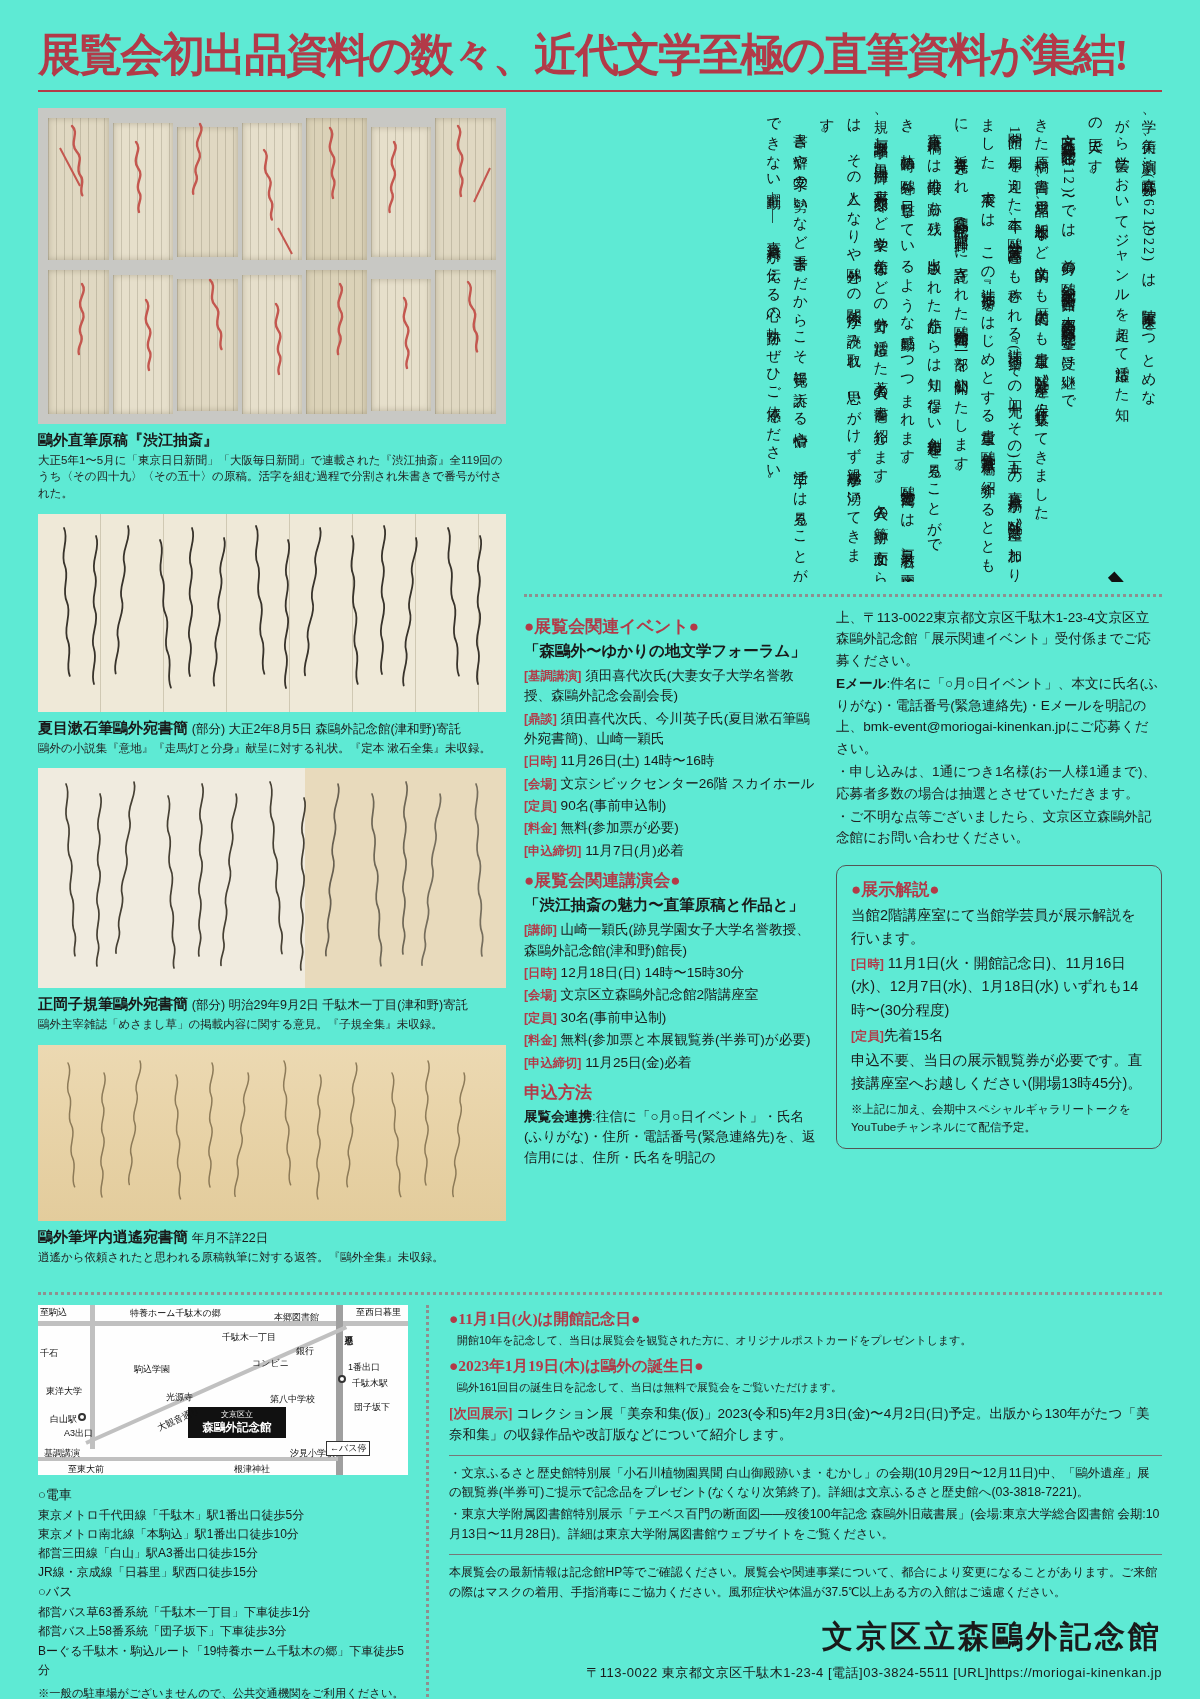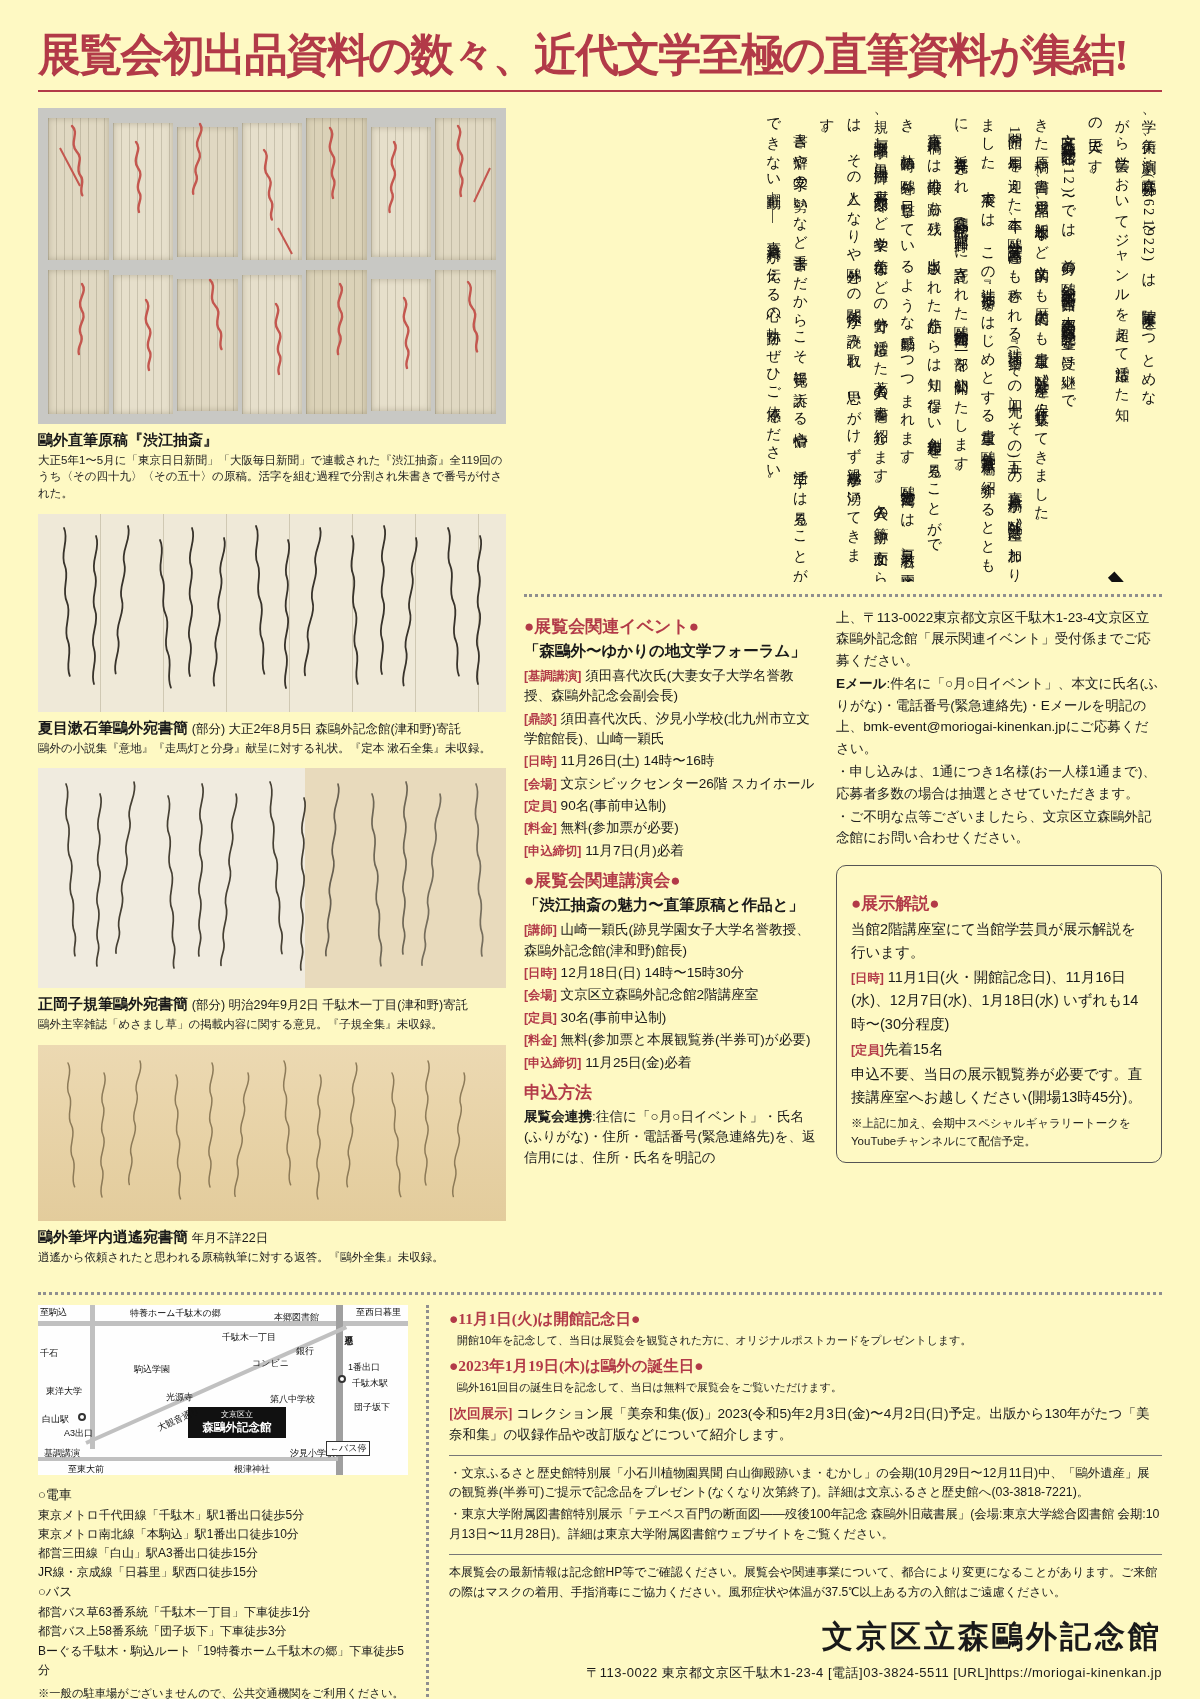--- a/index.html
+++ b/index.html
@@ -1,19 +1,19 @@
 <!DOCTYPE html>
 <html lang="ja"><head>
 <meta charset="utf-8">
 <style>
   :root{ --accent:#b23a48; --ink:#1a1a1a; }
   *{ box-sizing:border-box; }
   html,body{ margin:0; padding:0; background:#ffffff; }
   body{ font-family:"Liberation Sans", sans-serif; color:var(--ink); }
-  .page{ width:1200px; height:1699px; padding:30px 38px 20px; position:relative; overflow:hidden; background:#fef9c3; }
+  .page{ width:1200px; height:1699px; padding:30px 38px 20px; position:relative; overflow:hidden; background:#5eead4; }
 
   
   .main-title{ font-family:"Liberation Serif", serif; font-weight:bold; color:var(--accent);
     font-size:45px; letter-spacing:-2px; line-height:1.15; white-space:nowrap; transform:scaleX(.96); transform-origin:left; }
   .title-rule{ border:none; border-top:2px solid var(--accent); margin:8px 0 16px; }
 
   
   .main{ display:flex; gap:18px; }
   .left-col{ width:468px; flex:none; }
   .right-col{ flex:1; min-width:0; }
@@ -57,21 +57,21 @@
   .apply-col{ flex:1; min-width:0; }
   .sec-head{ color:var(--accent); font-weight:bold; font-family:"Liberation Serif", serif;
     font-size:17px; margin:8px 0 3px; }
   .event-title{ font-family:"Liberation Serif", serif; font-weight:bold; font-size:15.5px; margin:1px 0 4px; }
   .ev-row{ margin:2px 0; font-size:13.6px; line-height:1.5; }
   .lbl{ color:var(--accent); font-weight:bold; font-size:12.3px; }
   .apply-col p{ margin:0 0 2px; font-size:13.6px; line-height:1.58; }
   .apply-strong{ font-weight:bold; }
   .small-note{ font-size:11.8px; line-height:1.5; color:#222; margin:2px 0; }
   .kaisetsu-box{ border:1.5px solid #555; border-radius:10px; padding:10px 14px 12px; margin-top:16px; }
-  .kaisetsu-box .sec-head{ margin-top:16px; }
+  .kaisetsu-box .sec-head{ margin-top:2px; }
   .kaisetsu-body{ font-size:14.5px; line-height:1.6; margin:2px 0; }
   .kaisetsu-note{ font-size:11.5px; line-height:1.5; margin-top:6px; }
 
   
   .bottom-sep{ border:none; border-top:3px dotted #8f8f8f; margin:14px 0 0; }
   .bottom{ display:flex; margin-top:10px; }
   .bottom-left{ width:372px; flex:none; }
   .bottom-right{ flex:1; border-left:3px dotted #8f8f8f; margin-left:16px; padding:2px 0 0 20px; min-width:0; }
 
   
@@ -247,21 +247,21 @@
       </div>
 
       <hr class="dotted-h">
 
       <div class="right-split">
 
         <div class="events-col">
           <div class="sec-head">●展覧会関連イベント●</div>
           <div class="event-title">「森鷗外〜ゆかりの地文学フォーラム」</div>
           <div class="ev-row"><span class="lbl">[基調講演]</span> <span>須田喜代次氏(大妻女子大学名誉教授、森鷗外記念会副会長)</span></div>
-          <div class="ev-row"><span class="lbl">[鼎談]</span> <span>須田喜代次氏、汐見小学校(北九州市立文学館館長)、山崎一穎氏</span></div>
+          <div class="ev-row"><span class="lbl">[鼎談]</span> <span>須田喜代次氏、今川英子氏(夏目漱石筆鷗外宛書簡)、山崎一穎氏</span></div>
           <div class="ev-row"><span class="lbl">[日時]</span> <span>11月26日(土) 14時〜16時</span></div>
           <div class="ev-row"><span class="lbl">[会場]</span> <span>文京シビックセンター26階 スカイホール</span></div>
           <div class="ev-row"><span class="lbl">[定員]</span> <span>90名(事前申込制)</span></div>
           <div class="ev-row"><span class="lbl">[料金]</span> <span>無料(参加票が必要)</span></div>
           <div class="ev-row"><span class="lbl">[申込締切]</span> <span>11月7日(月)必着</span></div>
 
           <div class="sec-head">●展覧会関連講演会●</div>
           <div class="event-title">「渋江抽斎の魅力〜直筆原稿と作品と」</div>
           <div class="ev-row"><span class="lbl">[講師]</span> <span>山崎一穎氏(跡見学園女子大学名誉教授、森鷗外記念館(津和野)館長)</span></div>
           <div class="ev-row"><span class="lbl">[日時]</span> <span>12月18日(日) 14時〜15時30分</span></div>
@@ -305,21 +305,21 @@
         <div class="road" style="left:48px;top:136px;width:285px;height:4px;transform:rotate(-24deg);transform-origin:left center;"></div>
         <div class="road" style="left:0;right:70px;bottom:14px;height:4px;"></div>
 
         <span class="maplabel" style="left:2px;top:1px;">至駒込</span>
         <span class="maplabel" style="left:92px;top:2px;">特養ホーム千駄木の郷</span>
         <span class="maplabel" style="left:236px;top:6px;">本郷図書館</span>
         <span class="maplabel" style="left:318px;top:1px;">至西日暮里</span>
         <span class="maplabel" style="left:2px;top:42px;">千石</span>
         <span class="maplabel" style="left:8px;top:80px;">東洋大学</span>
         <span class="sta" style="left:40px;top:108px;"></span>
-        <span class="maplabel" style="left:4px;top:108px;">白山駅</span>
+        <span class="maplabel" style="left:12px;top:108px;">白山駅</span>
         <span class="maplabel" style="left:26px;top:122px;">A3出口</span>
         <span class="maplabel" style="left:6px;top:142px;">基調講演</span>
         <span class="maplabel" style="left:96px;top:58px;">駒込学園</span>
         <span class="maplabel" style="left:184px;top:26px;">千駄木一丁目</span>
         <span class="maplabel" style="left:258px;top:40px;">銀行</span>
         <span class="maplabel" style="left:214px;top:52px;">コンビニ</span>
         <span class="maplabel" style="left:128px;top:86px;">光源寺</span>
         <span class="maplabel" style="left:316px;top:96px;">団子坂下</span>
         <span class="maplabel" style="left:310px;top:56px;">1番出口</span>
         <span class="sta" style="left:300px;top:70px;"></span>

